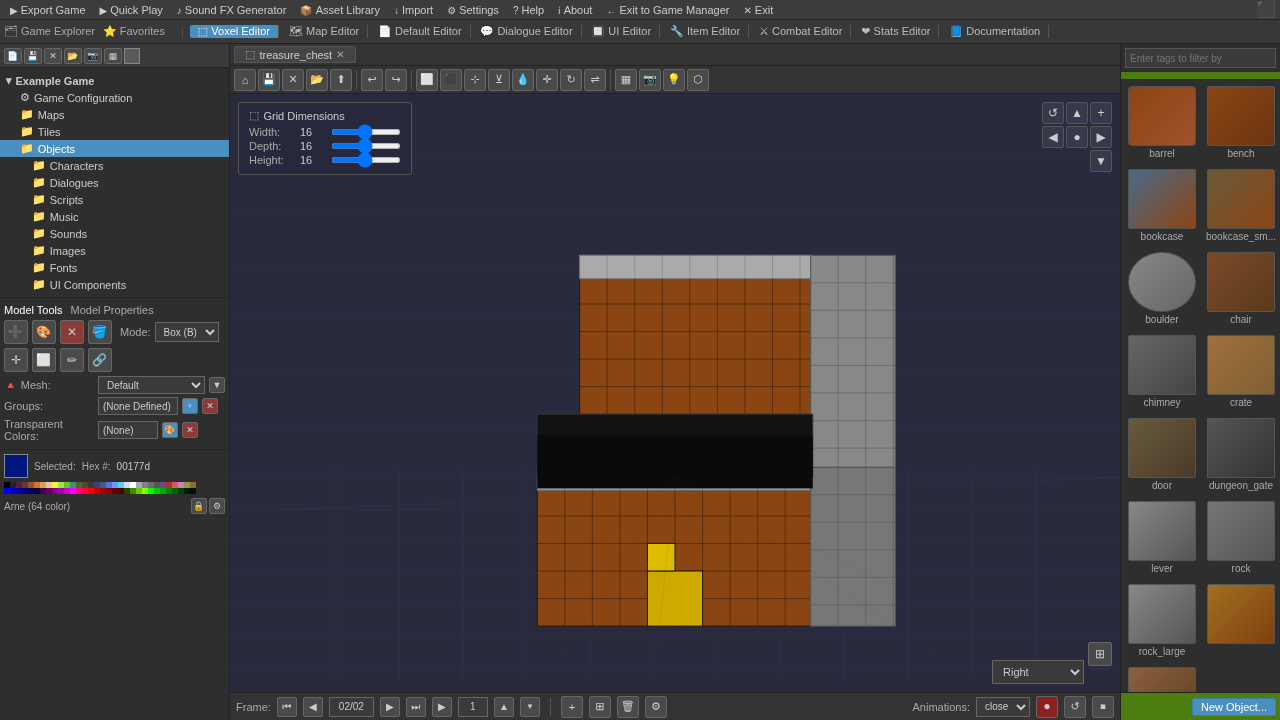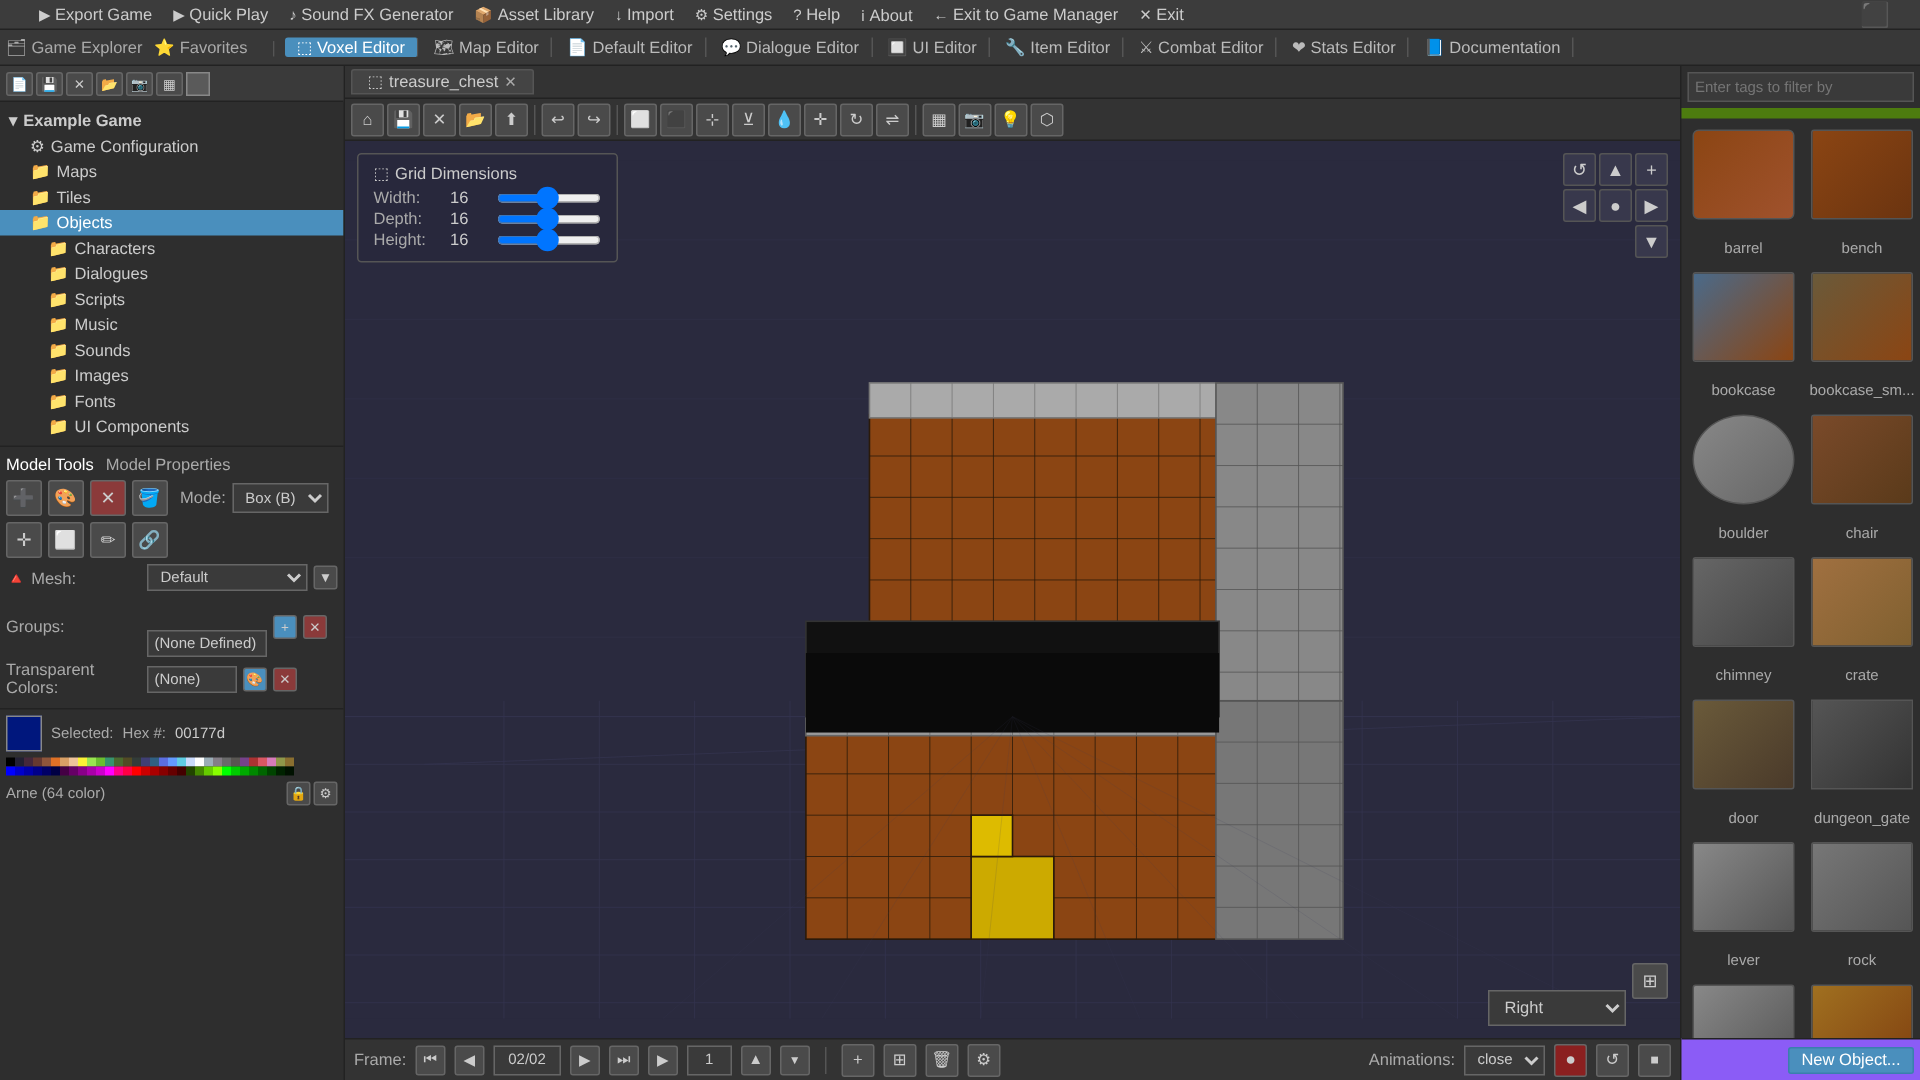--- a/index.html
+++ b/index.html
@@ -1,19 +1,19 @@
 <!DOCTYPE html>
 <html><head>
   <meta charset="utf-8">
   <style>
     * { box-sizing: border-box; margin: 0; padding: 0; }
     body { background: #2b2b2b; color: #ccc; font-family: 'Segoe UI', Arial, sans-serif; font-size: 11px; width: 1280px; height: 720px; overflow: hidden; }
 
     
-    #top-menubar { background: #3c3c3c; height: 20px; display: flex; align-items: center; padding: 0 20px; gap: 2px; border-bottom: 1px solid #222; }
+    #top-menubar { background: #3c3c3c; height: 20px; display: flex; align-items: center; padding: 0 4px; gap: 2px; border-bottom: 1px solid #222; }
     .menu-item { color: #ccc; padding: 0 6px; cursor: pointer; white-space: nowrap; font-size: 11px; }
     .menu-item .icon { margin-right: 3px; font-size: 10px; }
 
     
     #toolbar-row { background: #383838; height: 24px; display: flex; align-items: center; padding: 0 4px; gap: 2px; border-bottom: 1px solid #222; }
     .toolbar-tab { color: #bbb; padding: 0 8px; cursor: pointer; font-size: 11px; border-right: 1px solid #555; }
     .toolbar-tab.active { color: #fff; background: #4a8fbd; border-radius: 2px; }
 
     
     #main-layout { display: flex; height: calc(720px - 44px); }
@@ -90,22 +90,22 @@
     .anim-select { background: #3a3a3a; border: 1px solid #666; color: #ccc; padding: 1px 4px; font-size: 10px; height: 20px; }
     .anim-icon-btn { width: 22px; height: 22px; background: #4a4a4a; border: 1px solid #666; color: #ccc; cursor: pointer; display: flex; align-items: center; justify-content: center; font-size: 11px; border-radius: 2px; }
 
     
     #right-panel { width: 160px; background: #2e2e2e; border-left: 1px solid #222; display: flex; flex-direction: column; }
     #right-search { padding: 4px; border-bottom: 7px solid #4d7c0f; }
     #right-search input { width: 100%; background: #3a3a3a; border: 1px solid #555; color: #ccc; padding: 2px 4px; font-size: 10px; height: 20px; }
     #asset-grid { flex: 1; overflow-y: auto; padding: 4px; display: grid; grid-template-columns: 1fr 1fr; gap: 4px; }
     .asset-item { display: flex; flex-direction: column; align-items: center; cursor: pointer; padding: 3px; border-radius: 2px; }
     .asset-thumb { width: 68px; height: 60px; background: #444; border: 1px solid #555; display: flex; align-items: center; justify-content: center; overflow: hidden; }
-    .asset-name { font-size: 10px; color: #aaa; text-align: center; margin-top: 14px; }
-    #right-footer { height: 28px; background: #8b5cf6; border-top: 1px solid #222; display: flex; align-items: center; justify-content: flex-end; padding: 0 4px; }
+    .asset-name { font-size: 10px; color: #aaa; text-align: center; margin-top: 2px; }
+    #right-footer { height: 28px; background: #4d7c0f; border-top: 1px solid #222; display: flex; align-items: center; justify-content: flex-end; padding: 0 4px; }
     .new-obj-btn { background: #4a8fbd; border: 1px solid #3a7fad; color: #fff; padding: 2px 8px; cursor: pointer; font-size: 11px; border-radius: 2px; }
 
     
     #voxel-canvas { width: 100%; height: 100%; }
 
     
     .viewport-bg { background: #2a2a3e; width: 100%; height: 100%; position: relative; }
 
     
     .thumb-barrel { background: linear-gradient(135deg, #8B4513, #A0522D); border-radius: 4px; }
@@ -249,21 +249,21 @@
       </div>
       <div class="prop-row">
         <span class="prop-label">🔺 <span>Mesh:</span></span>
         <select class="prop-select">
           <option>Default</option>
         </select>
         <div class="small-btn">▼</div>
       </div>
       <div class="prop-row">
         <span class="prop-label">Groups:</span>
-        <input class="prop-input" value="(None Defined)" style="font-size: 10px; margin-top: 23px;">
+        <input class="prop-input" value="(None Defined)" style="font-size: 10px;">
         <div class="small-btn add-btn">+</div>
         <div class="small-btn remove-btn">✕</div>
       </div>
       <div class="prop-row">
         <span class="prop-label">Transparent Colors:</span>
         <input class="prop-input" style="width: 60px; font-size: 10px;" value="(None)">
         <div class="small-btn" style="background:#4a8fbd;">🎨</div>
         <div class="small-btn remove-btn">✕</div>
       </div>
     </div>

